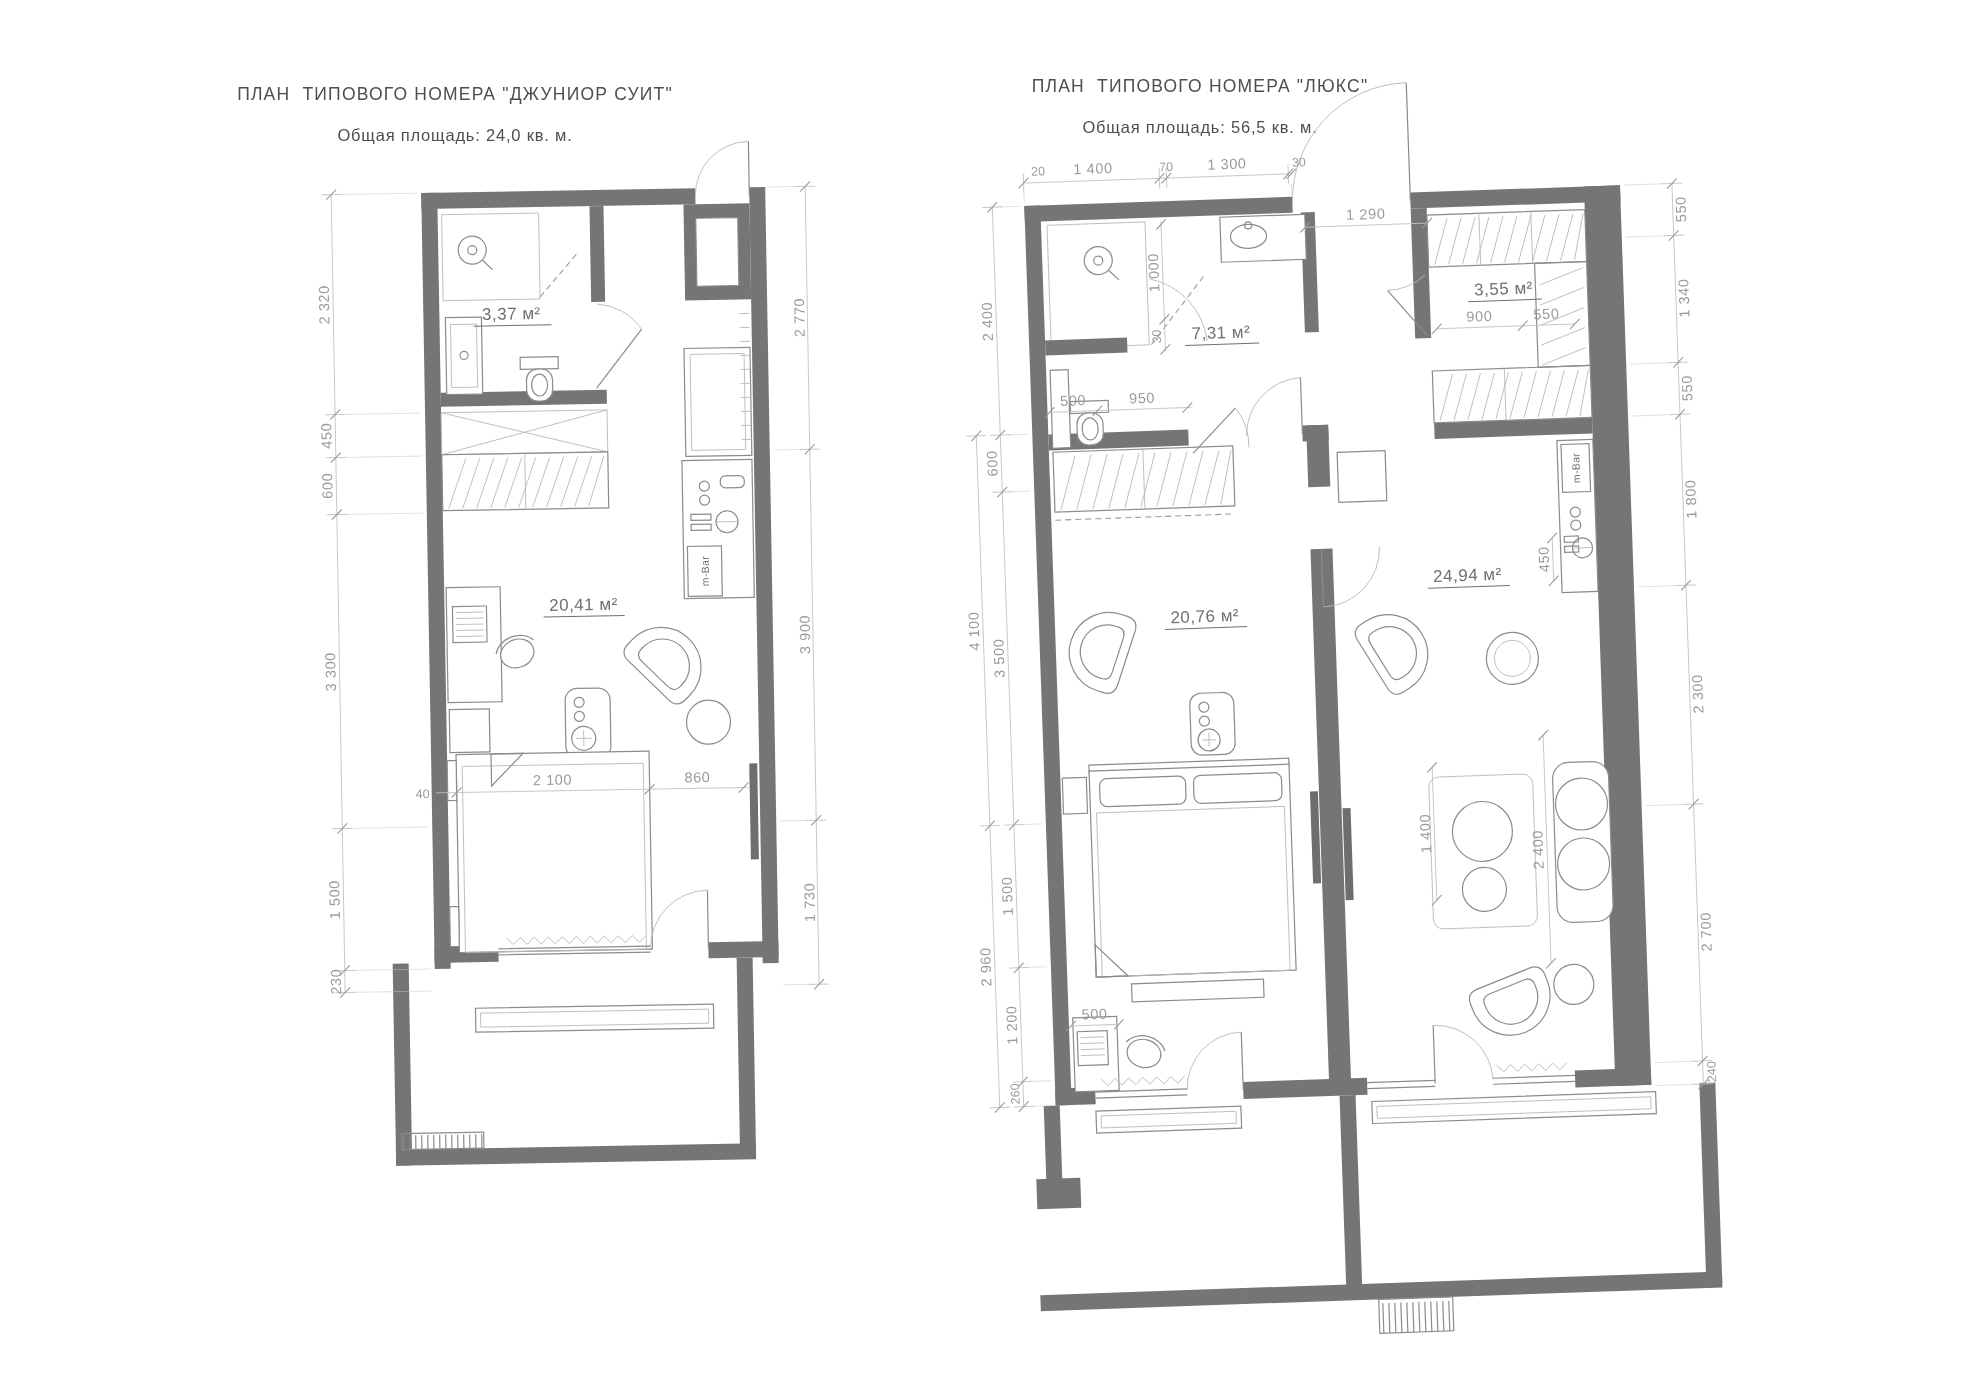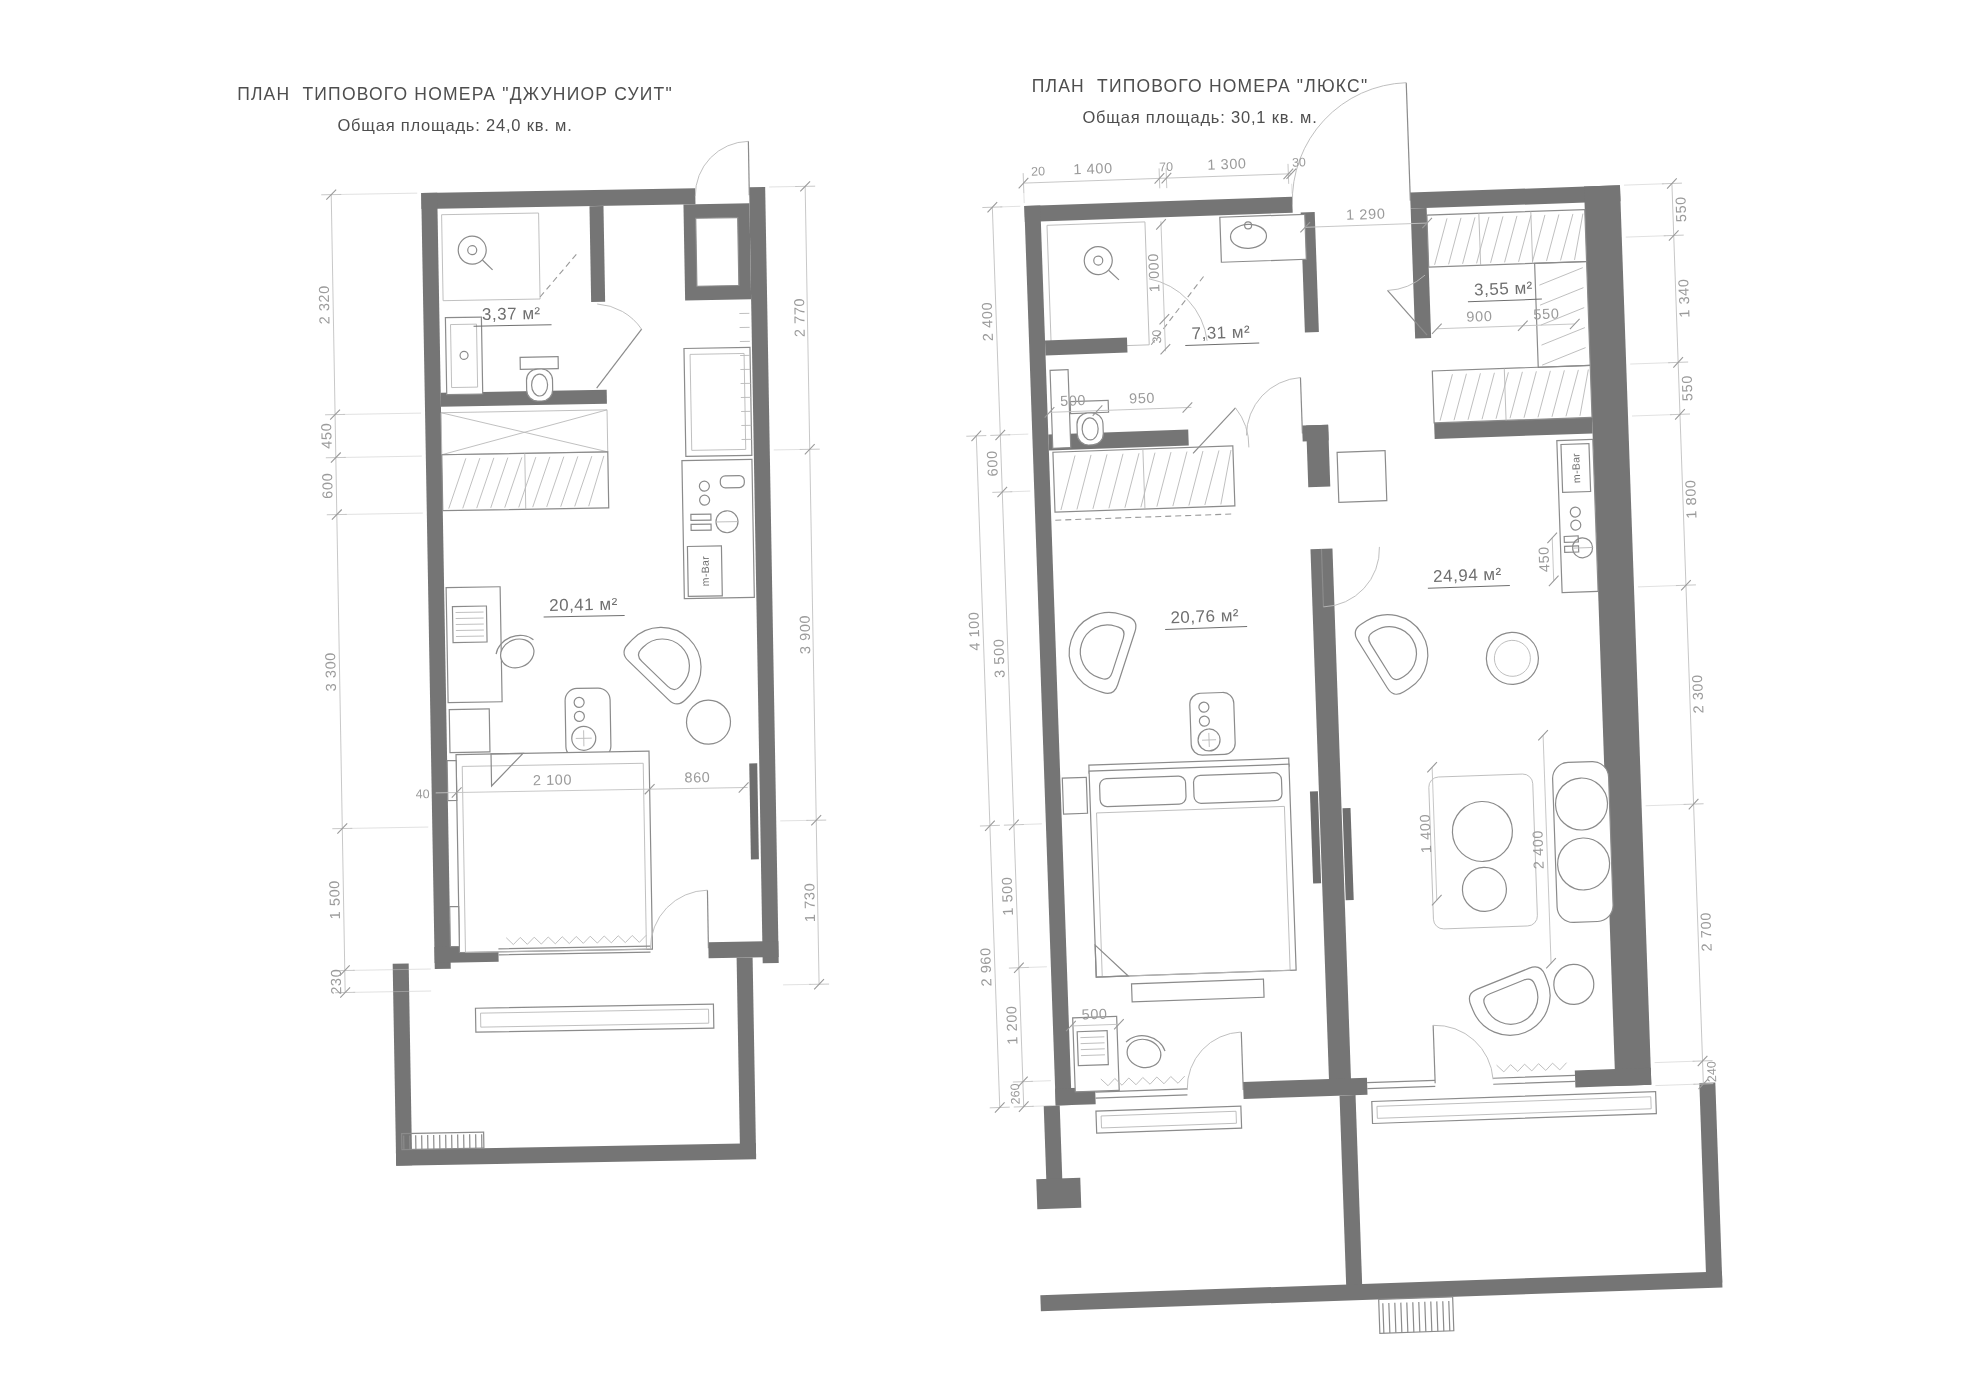--- a/index.html
+++ b/index.html
@@ -1,20 +1,20 @@
 <!DOCTYPE html>
 <html><head>
 <meta charset="utf-8">
 <style>
   html,body{margin:0;padding:0;background:#ffffff;}
   .canvas{position:relative;width:1980px;height:1400px;background:#fff;overflow:hidden;
           font-family:"Liberation Sans",sans-serif;}
   .titleblock{position:absolute;text-align:center;color:#4e4e4e;}
   .titleblock .t1{font-size:17.5px;letter-spacing:1.2px;white-space:pre;}
-  .titleblock .t2{font-size:16.5px;letter-spacing:.8px;margin-top:11px;}
+  .titleblock .t2{font-size:16.5px;letter-spacing:.8px;margin-top:21px;}
   svg{position:absolute;left:0;top:0;}
   svg text{font-family:"Liberation Sans",sans-serif;}
   .w{fill:#757575;stroke:none;}
   .f{fill:#ffffff;stroke:#8b8b8b;stroke-width:1.2;}
   .l{fill:none;stroke:#8b8b8b;stroke-width:1.2;}
   .lt{fill:none;stroke:#b9b9b9;stroke-width:0.9;}
   .dash{fill:none;stroke:#9a9a9a;stroke-width:1.1;stroke-dasharray:6 4;}
   .dm{fill:none;stroke:#c2c2c2;stroke-width:0.9;}
   .tk{fill:none;stroke:#9a9a9a;stroke-width:1.1;}
   .dt{font-size:14.5px;fill:#9b9b9b;letter-spacing:.6px;}
@@ -28,21 +28,21 @@
 <body>
 
 <div class="canvas">
 
   <div class="titleblock" style="left:205px;top:84px;width:500px;">
     <div class="t1">ПЛАН  ТИПОВОГО НОМЕРА "ДЖУНИОР СУИТ"</div>
     <div class="t2">Общая площадь: 24,0 кв. м.</div>
   </div>
   <div class="titleblock" style="left:950px;top:76px;width:500px;">
     <div class="t1">ПЛАН  ТИПОВОГО НОМЕРА "ЛЮКС"</div>
-    <div class="t2">Общая площадь: 30,1 кв. м.</div>
+    <div class="t2">Общая площадь: 56,5 кв. м.</div>
   </div>
 
   <svg width="1980" height="1400" viewBox="0 0 1980 1400">
     <defs>
       <g id="tub">
         <path d="M -40 12 A 40 40 0 1 1 40 12 L 40 18 Q 40 30 28 30 L -28 30 Q -40 30 -40 18 Z" class="f"></path>
         <path d="M -27 10 A 27 27 0 1 1 27 10 L 27 13 Q 27 21 18 21 L -18 21 Q -27 21 -27 13 Z" class="f"></path>
       </g>
       <g id="dc">
         <ellipse rx="17" ry="14" class="f"></ellipse>

